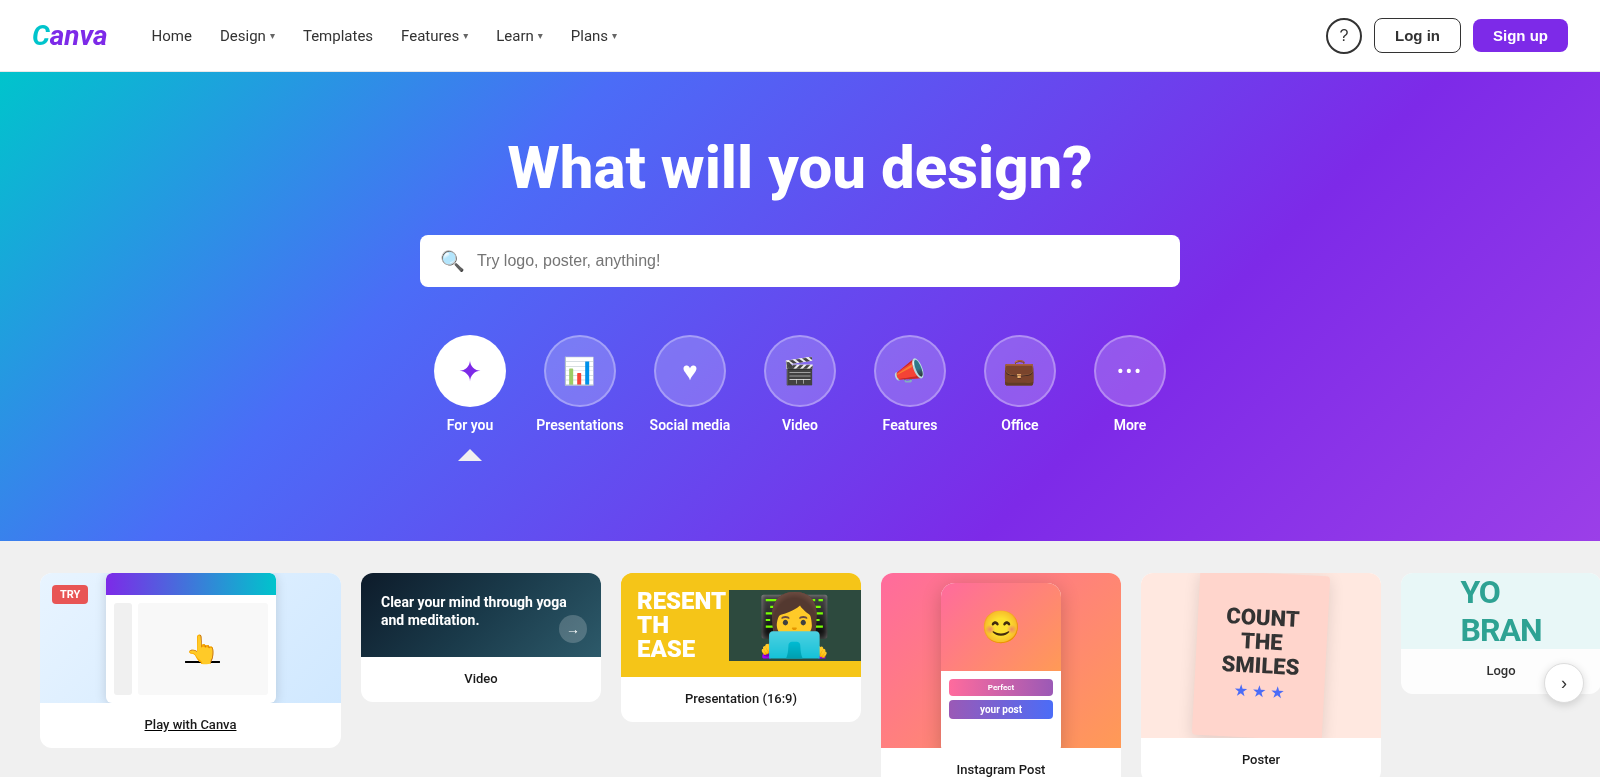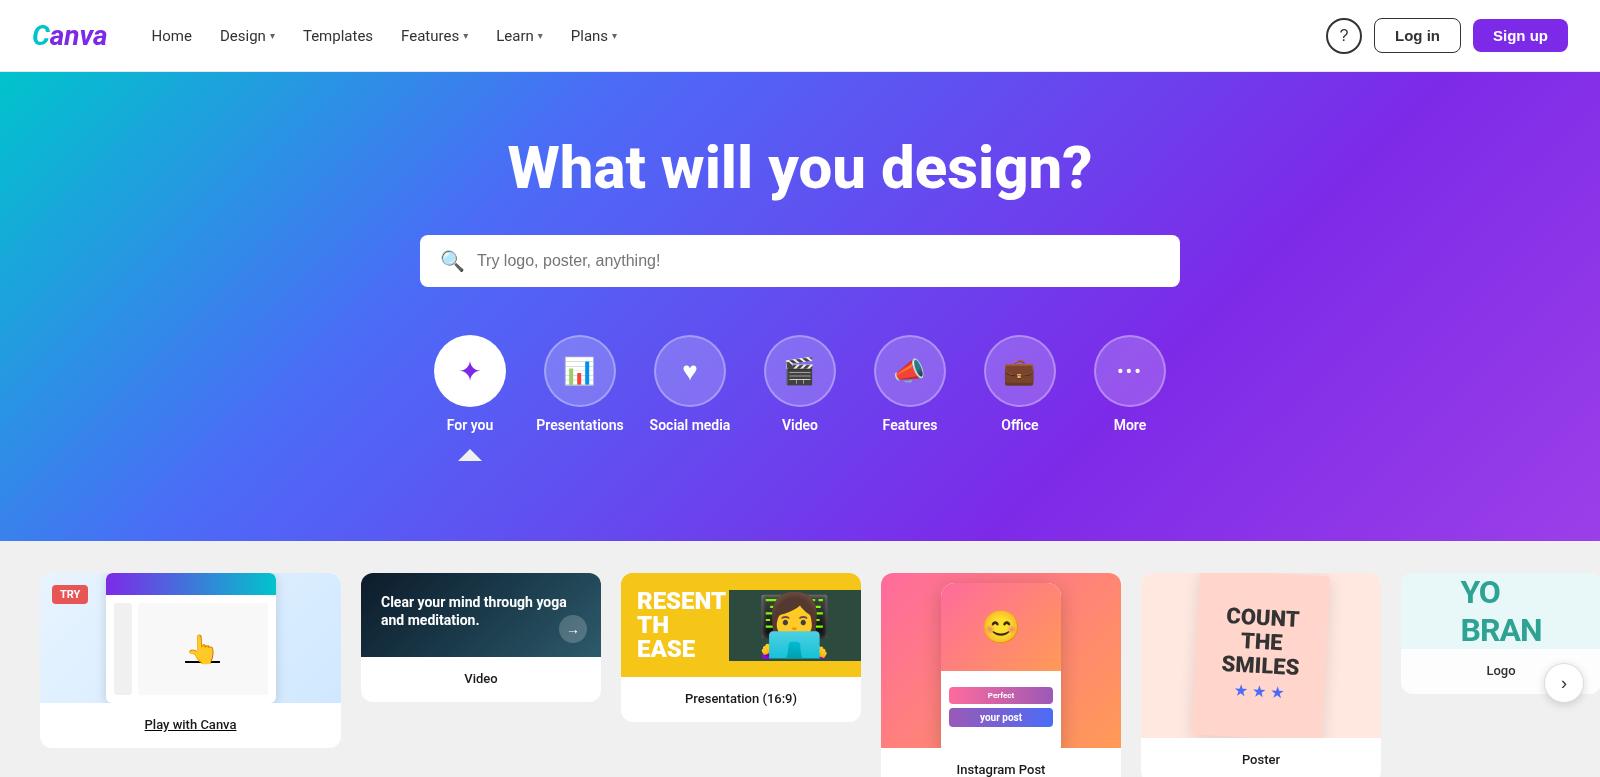--- a/index.html
+++ b/index.html
@@ -368,21 +368,20 @@
       gap: 4px;
     }
     .phone-badge {
       background: linear-gradient(90deg, #ff6b9d, #9b59b6);
       color: #fff;
       font-size: 8px;
       font-weight: 700;
       padding: 4px 6px;
       border-radius: 4px;
       text-align: center;
-      margin-top: 8px;
     }
     .phone-badge2 {
       background: linear-gradient(90deg, #9b59b6, #4b6cf7);
       color: #fff;
       font-size: 10px;
       font-weight: 700;
       padding: 4px 6px;
       border-radius: 4px;
       text-align: center;
     }

